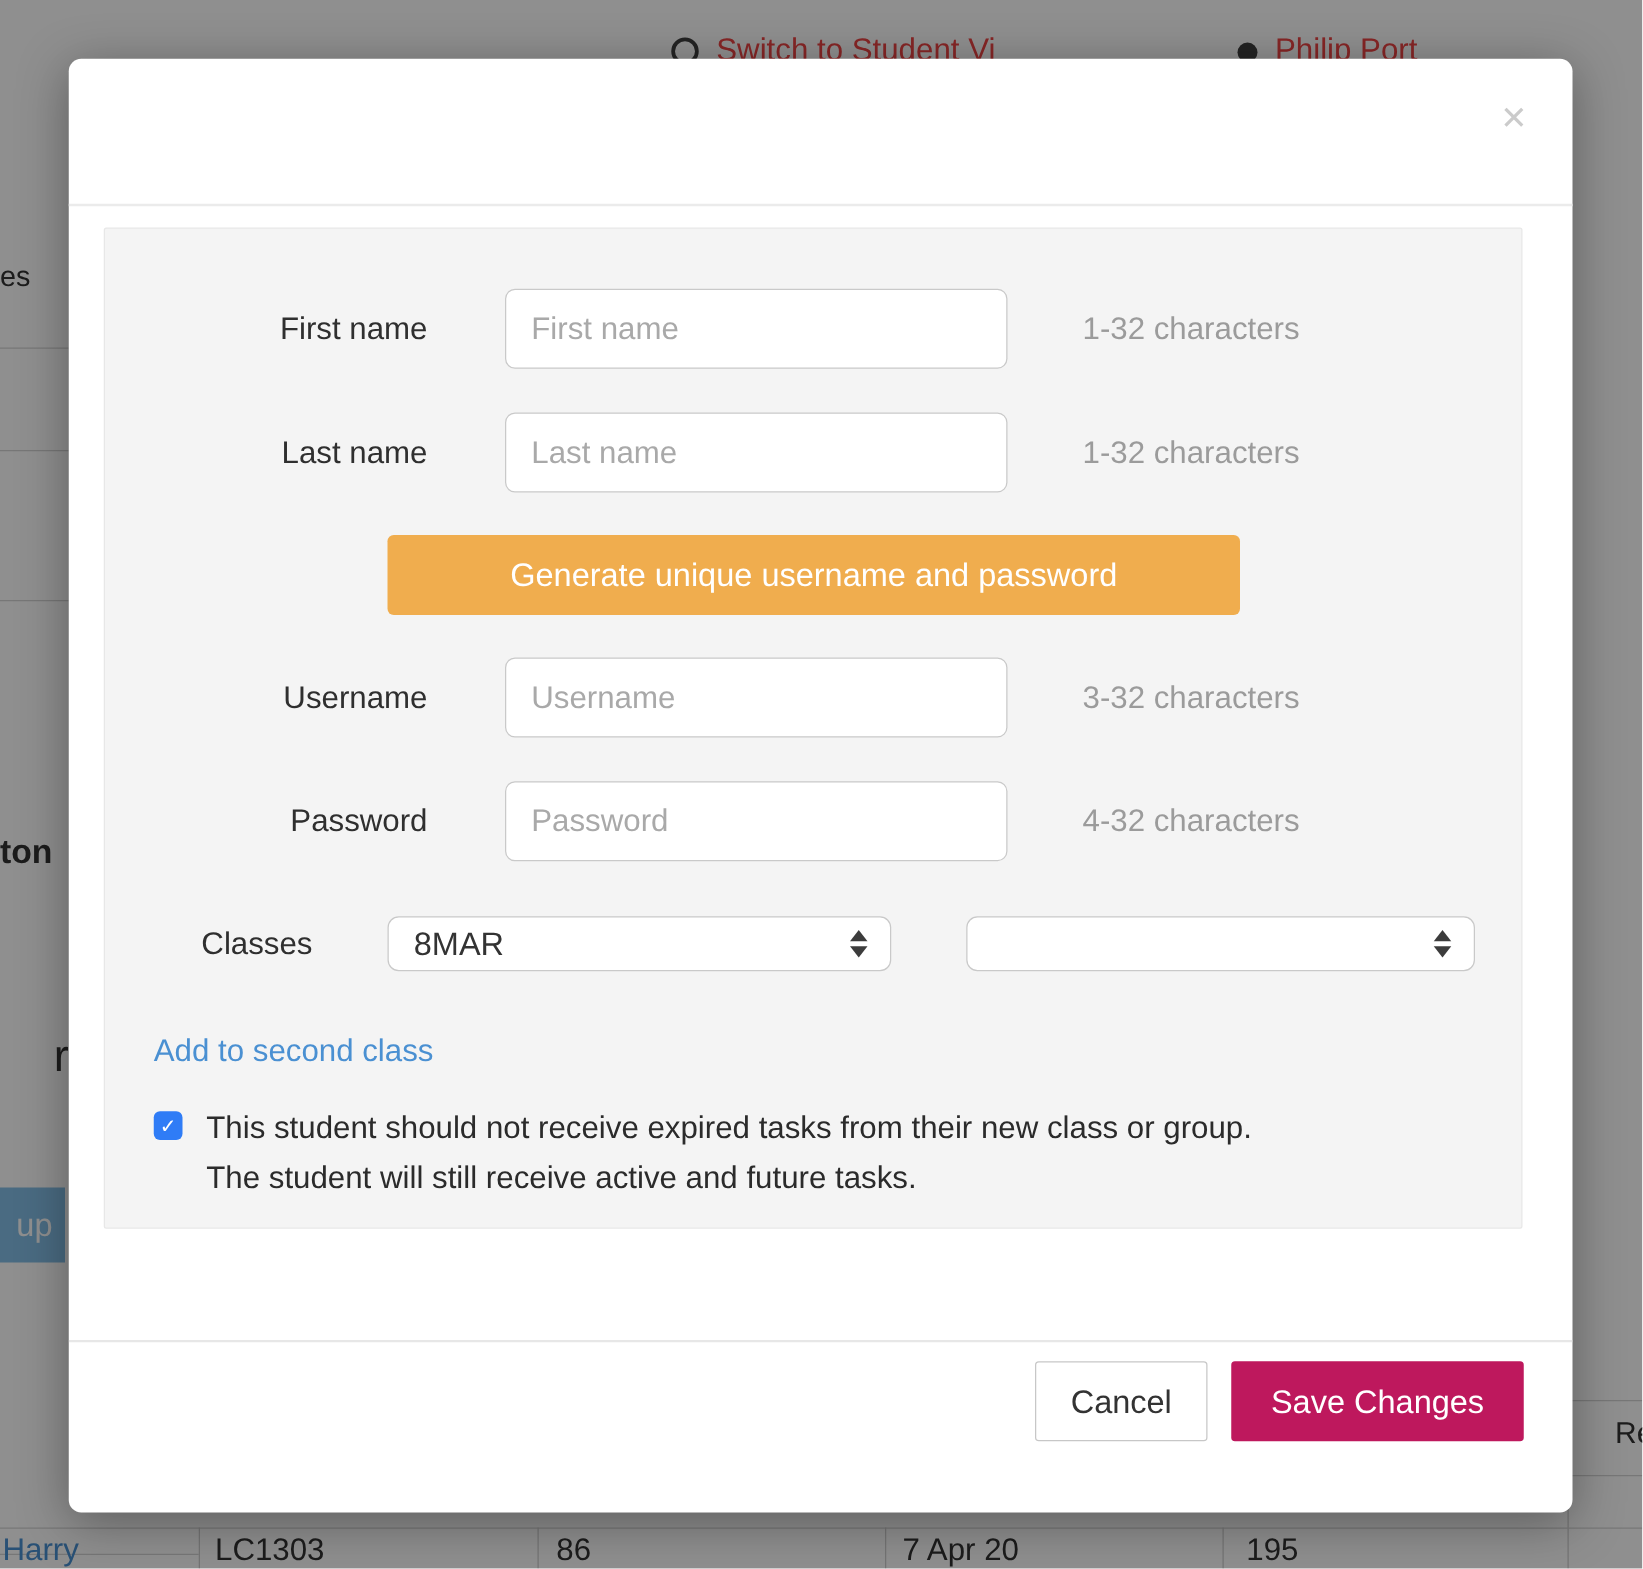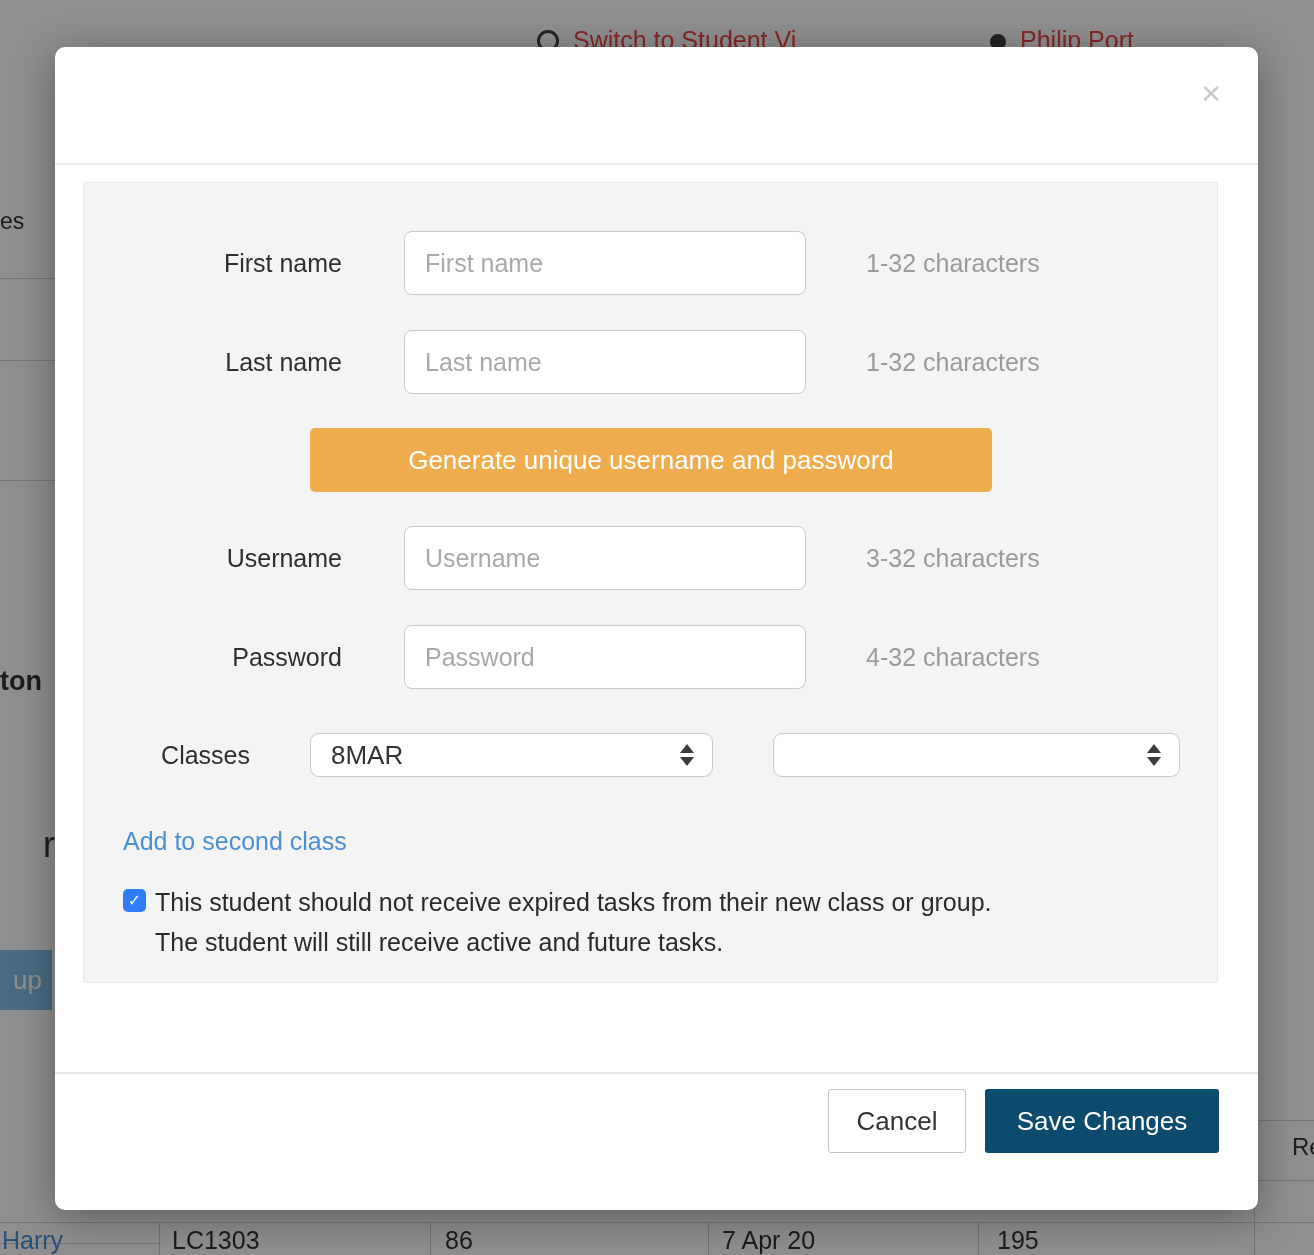--- a/index.html
+++ b/index.html
@@ -55,28 +55,28 @@
   .arrows { display:flex; flex-direction:column; gap:4px; align-items:center; }
   .tri-up { width:0; height:0; border-left:7px solid transparent; border-right:7px solid transparent; border-bottom:9px solid #3c3c3c; }
   .tri-down { width:0; height:0; border-left:7px solid transparent; border-right:7px solid transparent; border-top:9px solid #3c3c3c; }
 
   .link-row { margin-left:39px; margin-bottom:26px; }
   .add-link { font-size:25px; color:#4a90d2; text-decoration:none; cursor:pointer; }
 
   .checkbox-row { display:flex; margin-left:39px; align-items:flex-start; }
   .checkbox { width:23px; height:23px; margin-top:7px; background:#2f7cf6; border-radius:5px; color:#fff;
               display:flex; align-items:center; justify-content:center; font-size:16px; font-weight:700; cursor:pointer; }
-  .checkbox-text { margin-left:9px; font-size:25px; color:#2b2b2b; line-height:40px; }
+  .checkbox-text { margin-left:19px; font-size:25px; color:#2b2b2b; line-height:40px; }
 
   .modal-footer { position:absolute; left:0; bottom:0; width:100%; height:138px; border-top:2px solid #e7e7e7;
                   display:flex; justify-content:flex-end; align-items:flex-start; padding:15px 39px 0 0; gap:19px;
                   border-radius:0 0 10px 10px; }
   .btn { height:64px; font-size:26px; border-radius:3px; cursor:pointer; font-family:"Liberation Sans","DejaVu Sans",sans-serif; }
   .btn-cancel { width:138px; background:#fff; border:1px solid #c7c7c7; color:#333; }
-  .btn-save { width:234px; background:#0c4a6e; border:none; color:#fff; }
+  .btn-save { width:234px; background:#be185d; border:none; color:#fff; }
 </style>
 </head>
 <body>
 
 <div class="stage">
 
   <div class="backdrop">
     <div class="topbar-item" style="left:537px;">
       <span class="switch-icon"></span>
       <span>Switch to Student Vi</span>

